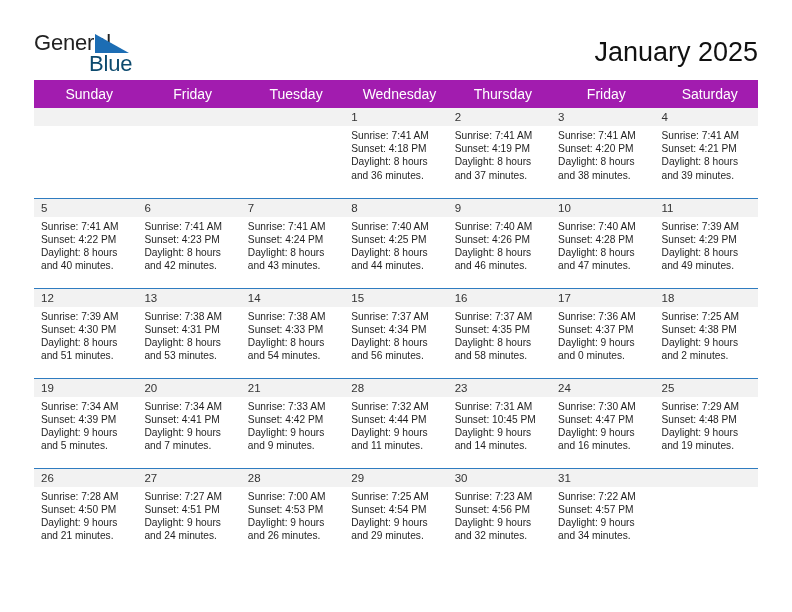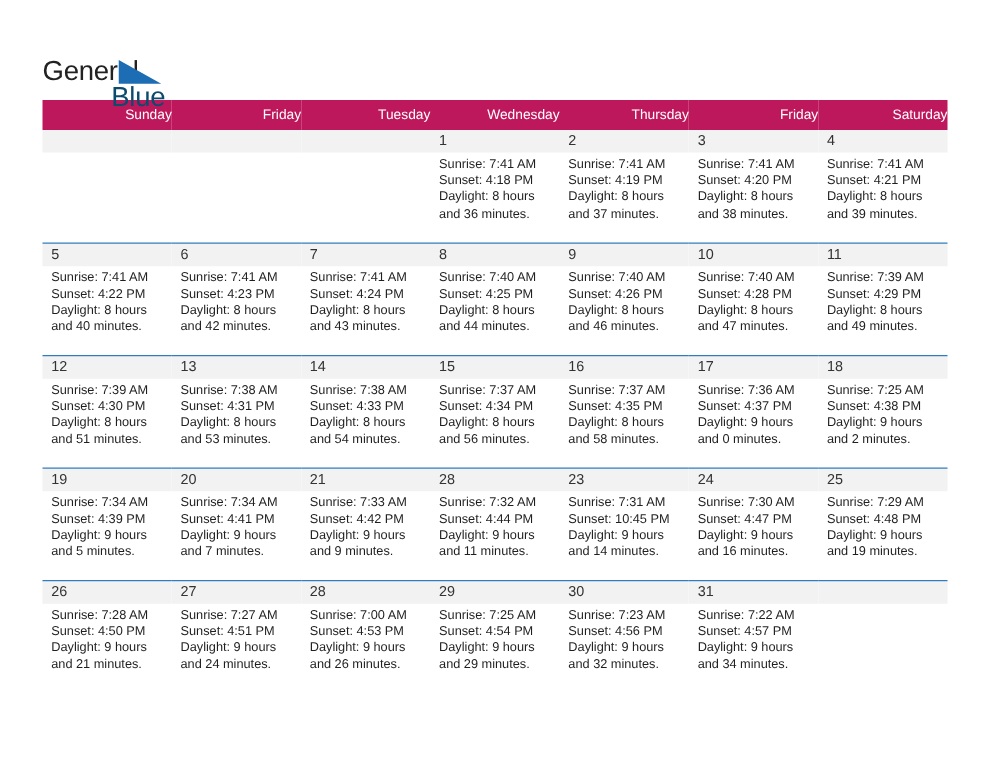--- a/index.html
+++ b/index.html
@@ -18,23 +18,23 @@
     position: relative;
     width: 792px;
     height: 612px;
     box-sizing: border-box;
     padding: 0 34px;
   }
 
   
   .header {
     display: flex;
-    align-items: flex-start;
+    align-items: center;
     justify-content: space-between;
-    padding-top: 40px;
+    padding-top: 30px;
     height: 74px;
     box-sizing: border-box;
   }
   .brand {
     position: relative;
     width: 130px;
     height: 52px;
     line-height: 1;
   }
   .brand-general {
@@ -80,25 +80,25 @@
   }
 
   
   .calendar {
     margin-top: 6px;
     width: 724px;
     border-collapse: collapse;
     table-layout: fixed;
   }
   .calendar th {
-    background: #be185d;
+    background: #a21caf;
     color: #ffffff;
-    font-size: 11px;
+    font-size: 14px;
     font-weight: normal;
-    text-align: right;
+    text-align: center;
     padding: 6px 0 6px 7px;
     height: 20px;
     box-sizing: border-box;
   }
   .calendar td {
     vertical-align: top;
     padding: 0;
     border-top: 1px solid #2f7cc0;
     height: 90px;
     box-sizing: border-box;
@@ -138,20 +138,21 @@
 
 <div class="page">
 
   <div class="header">
     <div class="brand">
       <span class="brand-general">General</span>
       <span class="brand-triangle"></span>
       <span class="brand-blue">Blue</span>
     </div>
     <div class="title-block">
+      <div class="month-title">January 2025</div>
     </div>
   </div>
 
   <table class="calendar">
     <thead>
       <tr id="weekday-row">
           <th>Sunday</th>
           <th>Friday</th>
           <th>Tuesday</th>
           <th>Wednesday</th>

